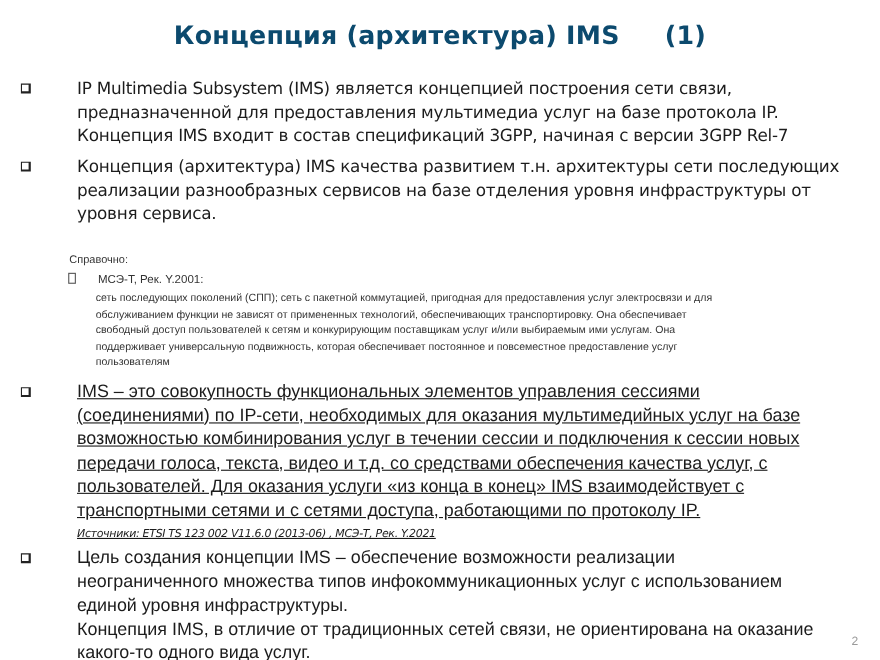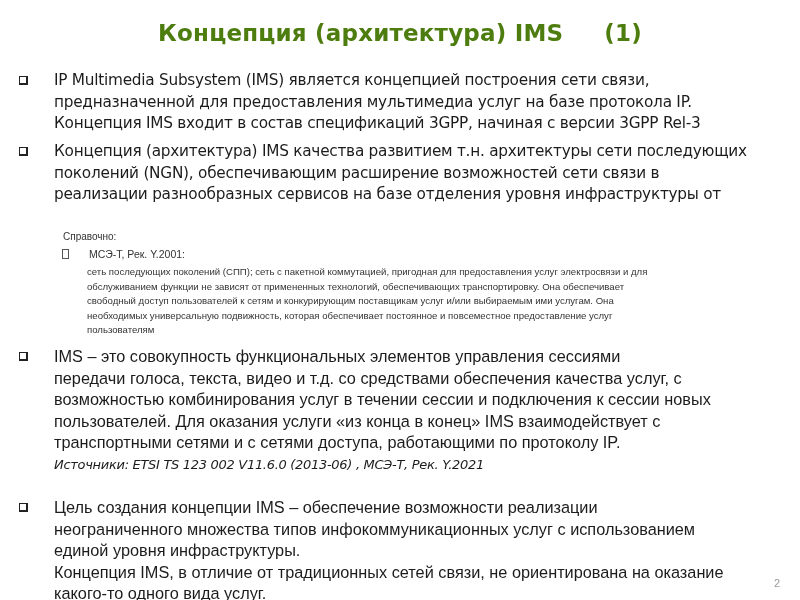--- a/index.html
+++ b/index.html
@@ -7,47 +7,47 @@
       width: 800px; height: 600px; overflow: hidden;
       background: #ffffff; position: relative;
       font-family: "Liberation Sans", sans-serif;
       color: #1a1a1a;
     }
     .title {
       position: absolute; left: 0; top: 20px; width: 800px;
       text-align: center;
       font-family: "DejaVu Sans", sans-serif;
       font-weight: bold; font-size: 23px;
-      color: #4d7c0f;
+      color: #0c4a6e;
       letter-spacing: 0.2px;
       white-space: pre;
     }
     .block { position: absolute; left: 0; width: 800px; }
-    .bullet-row { position: relative; }
+    .bullet-row { position: relative; padding-left: 16px; }
     .box {
       position: absolute; left: 19px;
       width: 9px; height: 9px;
       border: 1.3px solid #222;
       border-right-width: 2.2px; border-bottom-width: 2.2px;
       box-sizing: border-box;
       background: #fff;
     }
     .para {
       margin-left: 54px; margin-right: 14px;
       font-family: "DejaVu Sans", sans-serif;
       font-size: 15.3px; line-height: 21.5px;
       letter-spacing: -0.25px;
       color: #1c1c1c;
     }
     .para .line { display: block; white-space: nowrap; }
     .para.arial { font-family: "Liberation Sans", sans-serif; font-size: 16.3px; letter-spacing: 0; }
     .src-line {
       display: block; white-space: nowrap;
       font-family: "DejaVu Sans", sans-serif; font-style: italic;
-      font-size: 13px; color: #1c1c1c; letter-spacing: -0.3px;
+      font-size: 10px; color: #1c1c1c; letter-spacing: -0.3px;
     }
     .ref-label {
       position: absolute; left: 63px; top: 231px;
       font-size: 10px; color: #333;
     }
     .ref-item {
       position: absolute; left: 62px; top: 248px;
       font-size: 10.5px; color: #333;
     }
     .ref-item .small-box {
@@ -71,56 +71,57 @@
 <div>
 
   <div class="title">Концепция (архитектура) IMS     (1)</div>
 
   <div class="block" style="top:70px;">
     <div class="bullet-row">
       <span class="box" style="top:6px;"></span>
       <div class="para">
         <span class="line">IP Multimedia Subsystem (IMS) является концепцией построения сети связи,</span>
         <span class="line">предназначенной для предоставления мультимедиа услуг на базе протокола IP.</span>
-        <span class="line">Концепция IMS входит в состав  спецификаций 3GPP, начиная с версии 3GPP Rel-3</span>
+        <span class="line">Концепция IMS входит в состав  спецификаций 3GPP, начиная с версии 3GPP Rel-7</span>
       </div>
     </div>
   </div>
 
   <div class="block" style="top:141px;">
     <div class="bullet-row">
       <span class="box" style="top:6px;"></span>
       <div class="para">
         <span class="line">Концепция (архитектура) IMS качества развитием т.н. архитектуры сети последующих</span>
-        <span class="line">поколений (NGN), обеспечивающим расширение возможностей сети связи в</span>
         <span class="line">реализации разнообразных сервисов на базе отделения уровня инфраструктуры от</span>
+        <span class="line">уровня сервиса.</span>
       </div>
     </div>
   </div>
 
   <div class="ref-label">Справочно:</div>
   <div class="ref-item">
     <span class="small-box"></span>
     <span class="ref-text">МСЭ-Т, Рек. Y.2001:</span>
   </div>
   <div class="ref-def">
     <span class="line">сеть последующих поколений (СПП); сеть с пакетной коммутацией, пригодная для предоставления услуг электросвязи и для</span>
     <span class="line">обслуживанием функции не зависят от примененных технологий, обеспечивающих транспортировку. Она обеспечивает</span>
     <span class="line">свободный доступ пользователей к сетям и конкурирующим поставщикам услуг и/или выбираемым ими услугам. Она</span>
-    <span class="line">необходимых универсальную подвижность, которая обеспечивает постоянное и повсеместное предоставление услуг</span>
+    <span class="line">поддерживает универсальную подвижность, которая обеспечивает постоянное и повсеместное предоставление услуг</span>
     <span class="line">пользователям</span>
   </div>
 
-  <div class="block" style="top:346px;">
+  <div class="block" style="top:346px;text-decoration:underline;">
     <div class="bullet-row">
       <span class="box" style="top:6px;"></span>
       <div class="para arial">
         <span class="line">IMS – это совокупность функциональных элементов управления сессиями</span>
+        <span class="line">(соединениями) по IP-сети, необходимых для оказания мультимедийных услуг на базе</span>
+        <span class="line">возможностью комбинирования услуг в течении сессии и подключения к сессии новых</span>
         <span class="line">передачи голоса, текста, видео и т.д. со средствами обеспечения качества услуг, с</span>
-        <span class="line">возможностью комбинирования услуг в течении сессии и подключения к сессии новых</span>
         <span class="line">пользователей. Для оказания услуги «из конца в конец»  IMS взаимодействует с</span>
         <span class="line">транспортными сетями и с сетями доступа, работающими по протоколу IP.</span>
         <span class="src-line">Источники:  ETSI TS 123 002 V11.6.0 (2013-06) , МСЭ-Т, Рек. Y.2021</span>
       </div>
     </div>
   </div>
 
   <div class="block" style="top:497px;">
     <div class="bullet-row">
       <span class="box" style="top:6px;"></span>

